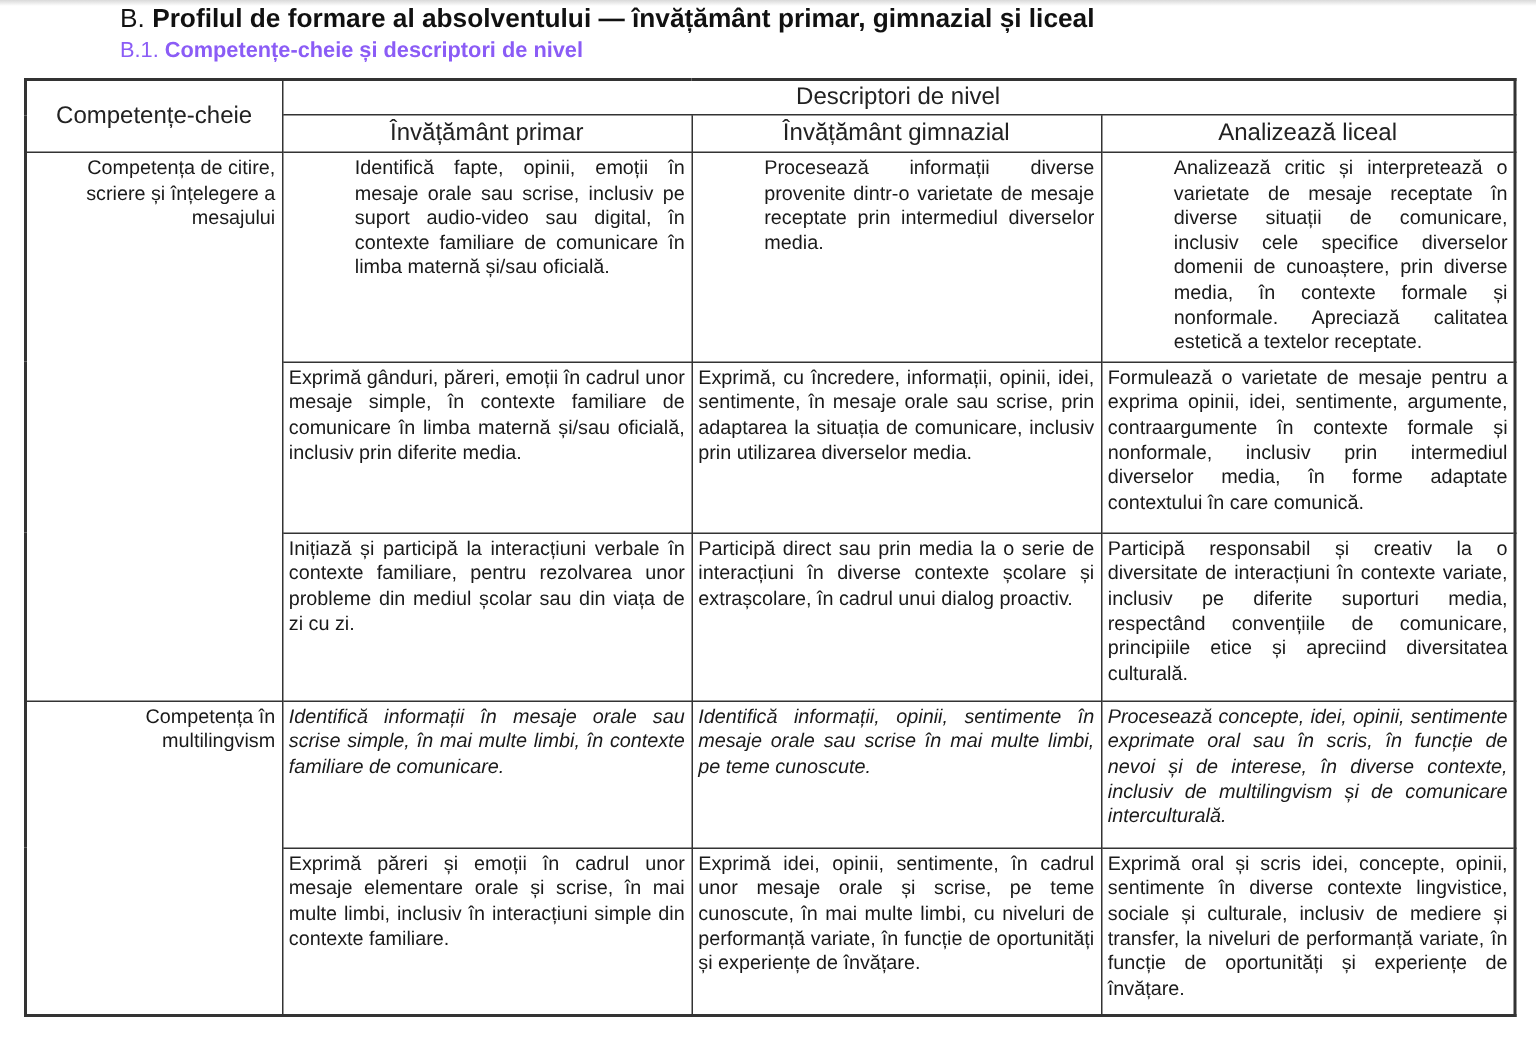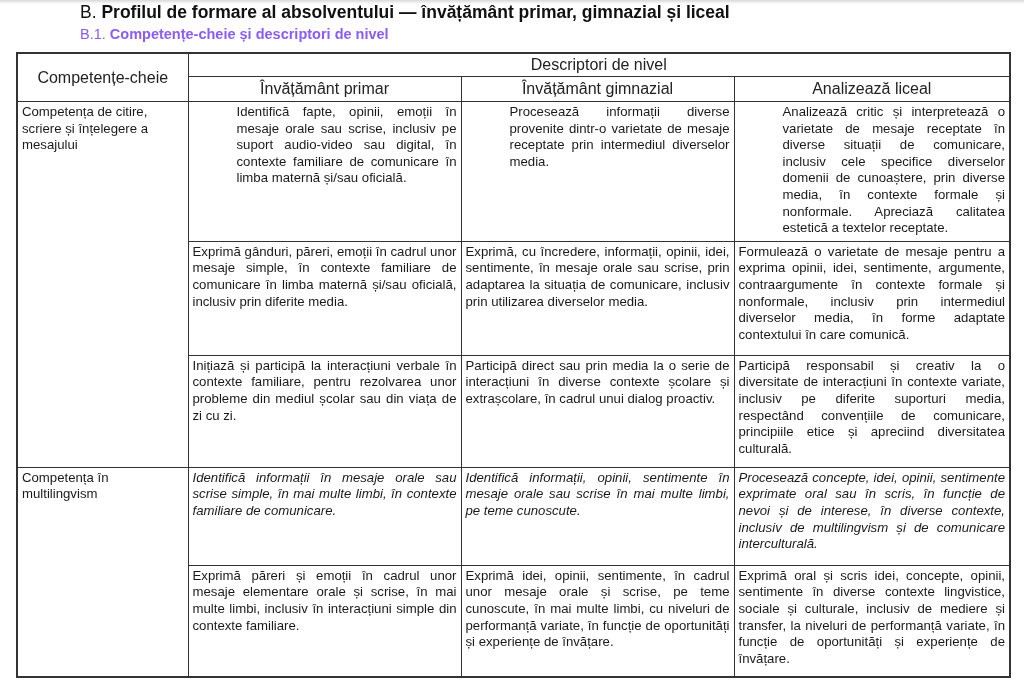--- a/index.html
+++ b/index.html
@@ -32,21 +32,21 @@
   table.grid th {
     font-weight: normal; font-size: 16px; color: #222; text-align: center;
     vertical-align: middle; padding: 0 4px;
   }
   th.kc { height: 47px; }
   th.desc { height: 21px; }
   th.lvl { height: 22px; }
   td {
     font-size: 13.2px; line-height: 16.6px; padding: 2px 4px 4px 4px; color: #1a1a1a;
   }
-  td.comp { text-align: left; }
+  td.comp { text-align: right; }
   td.d { text-align: justify; }
   tr.r1 td.d { height: 123px; padding-left: 48px; }
   tr.r2 td { height: 107px; }
   tr.r3 td { height: 105px; }
   tr.r4 td.d { height: 91px; font-style: italic; }
   tr.r5 td { height: 104px; }
 </style>
 </head>
 <body>
 

